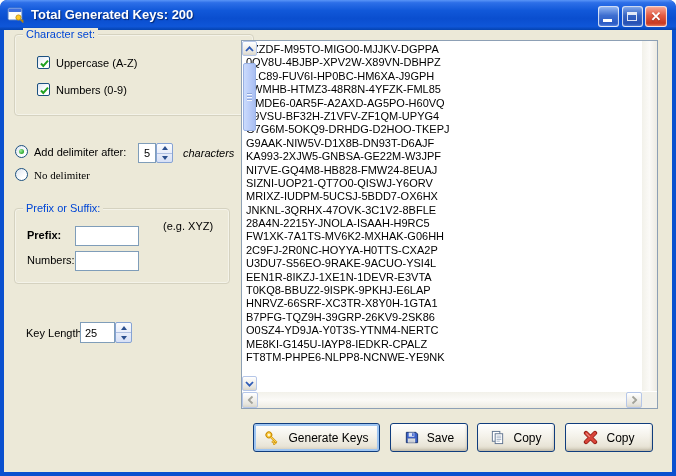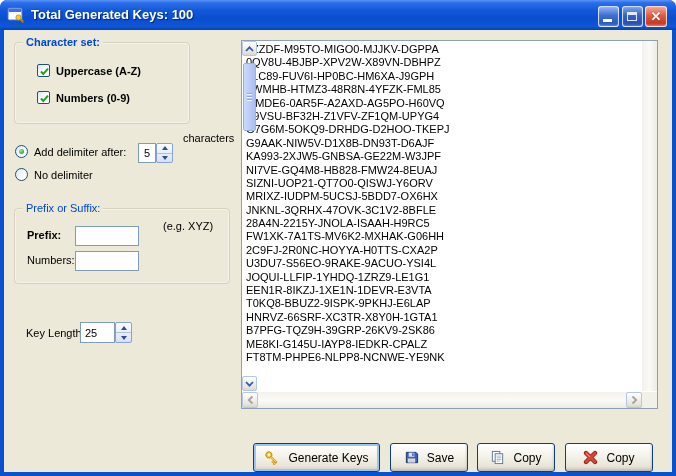--- a/index.html
+++ b/index.html
@@ -22,21 +22,21 @@
   .tbb.clsb { left:645px; width:22px; background:linear-gradient(180deg,#f6a492 0%,#e25b43 45%,#c83a22 85%,#e06a50 100%); }
   .glyph-min { position:absolute; left:4px; bottom:4px; width:9px; height:3px; background:#fff; }
   .glyph-max { position:absolute; left:4px; top:5px; width:10px; height:9px; border:1px solid #fff; border-top:3px solid #fff; opacity:.85; }
   .glyph-x { position:absolute; left:0; top:0; width:100%; height:100%; color:#fff; font-size:13px; font-weight:bold; text-align:center; line-height:19px; text-shadow:0 1px 1px rgba(120,20,0,.6); }
 
   
   .client { position:absolute; left:4px; top:30px; width:668px; height:442px; background:#ece9d8; }
 
   .groupbox { position:absolute; border:1px solid #d5d2c0; border-radius:4px; box-shadow:inset 0 0 0 1px rgba(255,255,255,.45); }
   .groupbox .caption { position:absolute; left:8px; top:-7px; background:#ece9d8; padding:0 3px; color:#0046d5; }
-  .gb-charset { left:10px; top:12px; width:176px; height:82px;font-weight:bold; }
+  .gb-charset { left:10px; top:4px; width:240px; height:82px; }
   .gb-fix     { left:10px; top:178px; width:216px; height:76px; }
 
   .row { position:absolute; display:flex; align-items:center; gap:6px; white-space:nowrap; }
 
   .checkbox { width:13px; height:13px; border:1px solid #1c5180; border-radius:2px;
     background:linear-gradient(135deg,#dde5f0 0%,#ffffff 60%); position:relative; flex:0 0 auto; }
   .checkbox svg { position:absolute; left:0.5px; top:0.5px; }
 
   .radio { width:13px; height:13px; border:1px solid #1c5180; border-radius:50%;
     background:linear-gradient(135deg,#dde5f0 0%,#ffffff 70%); position:relative; flex:0 0 auto; }
@@ -85,42 +85,42 @@
   .sb-thumb { position:absolute; left:1px; top:22px; width:13px; height:68px; border:1px solid #98b1e4; border-radius:2px;
     background:linear-gradient(90deg,#cbdbfc 0%,#bacdf9 50%,#a9bef2 100%); }
   .sb-thumb::after { content:""; position:absolute; left:3px; right:3px; top:50%; height:8px; margin-top:-4px;
     background:repeating-linear-gradient(180deg,#8fa8dc 0px,#8fa8dc 1px,rgba(255,255,255,.85) 1px,rgba(255,255,255,.85) 2px,transparent 2px,transparent 3px); }
 
   
   .btn { position:absolute; top:393px; height:29px; border:1px solid #103d7d; border-radius:3px;
     background:linear-gradient(180deg,#ffffff 0%,#f4f2ea 45%,#e9e5d8 80%,#d9d3c2 100%);
     box-shadow:inset -1px -2px 2px rgba(150,140,120,.30);
     display:flex; align-items:center; justify-content:center; gap:8px;
-    font-family:"Liberation Sans",sans-serif; font-size:12px; color:#000; cursor:default;margin-top:20px; }
+    font-family:"Liberation Sans",sans-serif; font-size:12px; color:#000; cursor:default; }
   .btn svg { flex:0 0 auto; }
   .btn-generate { left:249px; width:127px; box-shadow:inset 0 0 0 2px #9ec5f2, inset -1px -2px 2px rgba(150,140,120,.25); }
   .btn-save  { left:386px; width:78px; }
   .btn-copy  { left:473px; width:78px; }
   .btn-close { left:561px; width:88px; }
 </style>
 </head>
 <body>
 
 <div class="win">
 
   <div class="titlebar">
     <span class="app-icon">
       <svg width="18" height="18" viewBox="0 0 18 18">
         <rect x="1" y="2" width="14" height="12" rx="1.5" fill="#fdfdfd" stroke="#4a7ac9"></rect>
         <rect x="1.5" y="2.5" width="13" height="3.5" rx="1" fill="#3d6fe0"></rect>
         <circle cx="11.5" cy="11.5" r="2.6" fill="#ffc928" stroke="#b8860b" stroke-width="0.8"></circle>
         <path d="M13.4 13.4 L16.4 16.4 M15 15 l1.2 -1.2" stroke="#b8860b" stroke-width="1.4"></path>
       </svg>
     </span>
-    <span class="win-title">Total Generated Keys: 100</span>
+    <span class="win-title">Total Generated Keys: 200</span>
     <span class="tbb minb">
         <span class="glyph-min"></span>
       </span>
     <span class="tbb maxb">
         <span class="glyph-max"></span>
       </span>
     <span class="tbb clsb">
         <span class="glyph-x">✕</span>
       </span>
   </div>
@@ -155,24 +155,24 @@
     </div>
     <input class="edit edit-delim" value="5" style="">
     <div class="spin spin-delim">
       <span class="sbtn">
           <span class="tri up"></span>
         </span>
       <span class="sbtn">
           <span class="tri down"></span>
         </span>
     </div>
-    <div class="row" style="left:179px; top:102px;">
+    <div class="row" style="left:179px; top:117px;font-style:italic;">
       <span class="plainlabel">characters</span>
     </div>
-    <div class="row" style="left:11px; top:138px;">
+    <div class="row" style="left:11px; top:138px;font-family:Liberation Serif, serif;">
       <span class="radio"></span>
       <span class="plainlabel">No delimiter</span>
     </div>
 
     <div class="groupbox gb-fix">
       <span class="caption">Prefix or Suffix:</span>
       <div class="row" style="left:12px; top:20px;font-weight:bold;">
         <span class="plainlabel">Prefix:</span>
       </div>
       <input class="edit edit-prefix" value="" style="">
@@ -210,25 +210,25 @@
           <div class="key-line">G9AAK-NIW5V-D1X8B-DN93T-D6AJF</div>
           <div class="key-line">KA993-2XJW5-GNBSA-GE22M-W3JPF</div>
           <div class="key-line">NI7VE-GQ4M8-HB828-FMW24-8EUAJ</div>
           <div class="key-line">SIZNI-UOP21-QT7O0-QISWJ-Y6ORV</div>
           <div class="key-line">MRIXZ-IUDPM-5UCSJ-5BDD7-OX6HX</div>
           <div class="key-line">JNKNL-3QRHX-47OVK-3C1V2-8BFLE</div>
           <div class="key-line">28A4N-2215Y-JNOLA-ISAAH-H9RC5</div>
           <div class="key-line">FW1XK-7A1TS-MV6K2-MXHAK-G06HH</div>
           <div class="key-line">2C9FJ-2R0NC-HOYYA-H0TTS-CXA2P</div>
           <div class="key-line">U3DU7-S56EO-9RAKE-9ACUO-YSI4L</div>
-          <div class="key-line">JOQUI-LLFIP-1YHDQ-1ZRZ9-LE1G1</div>
           <div class="key-line">EEN1R-8IKZJ-1XE1N-1DEVR-E3VTA</div>
           <div class="key-line">T0KQ8-BBUZ2-9ISPK-9PKHJ-E6LAP</div>
           <div class="key-line">HNRVZ-66SRF-XC3TR-X8Y0H-1GTA1</div>
           <div class="key-line">B7PFG-TQZ9H-39GRP-26KV9-2SK86</div>
+          <div class="key-line">O0SZ4-YD9JA-Y0T3S-YTNM4-NERTC</div>
           <div class="key-line">ME8KI-G145U-IAYP8-IEDKR-CPALZ</div>
           <div class="key-line">FT8TM-PHPE6-NLPP8-NCNWE-YE9NK</div>
         </div>
 
       <div class="sb-track-v"></div>
       <div class="sb-btn vup">
         <svg width="9" height="6" viewBox="0 0 9 6">
             <path d="M1 5 L4.5 1.3 L8 5" fill="none" stroke="currentColor" stroke-width="1.8"></path>
           </svg>
       </div>

